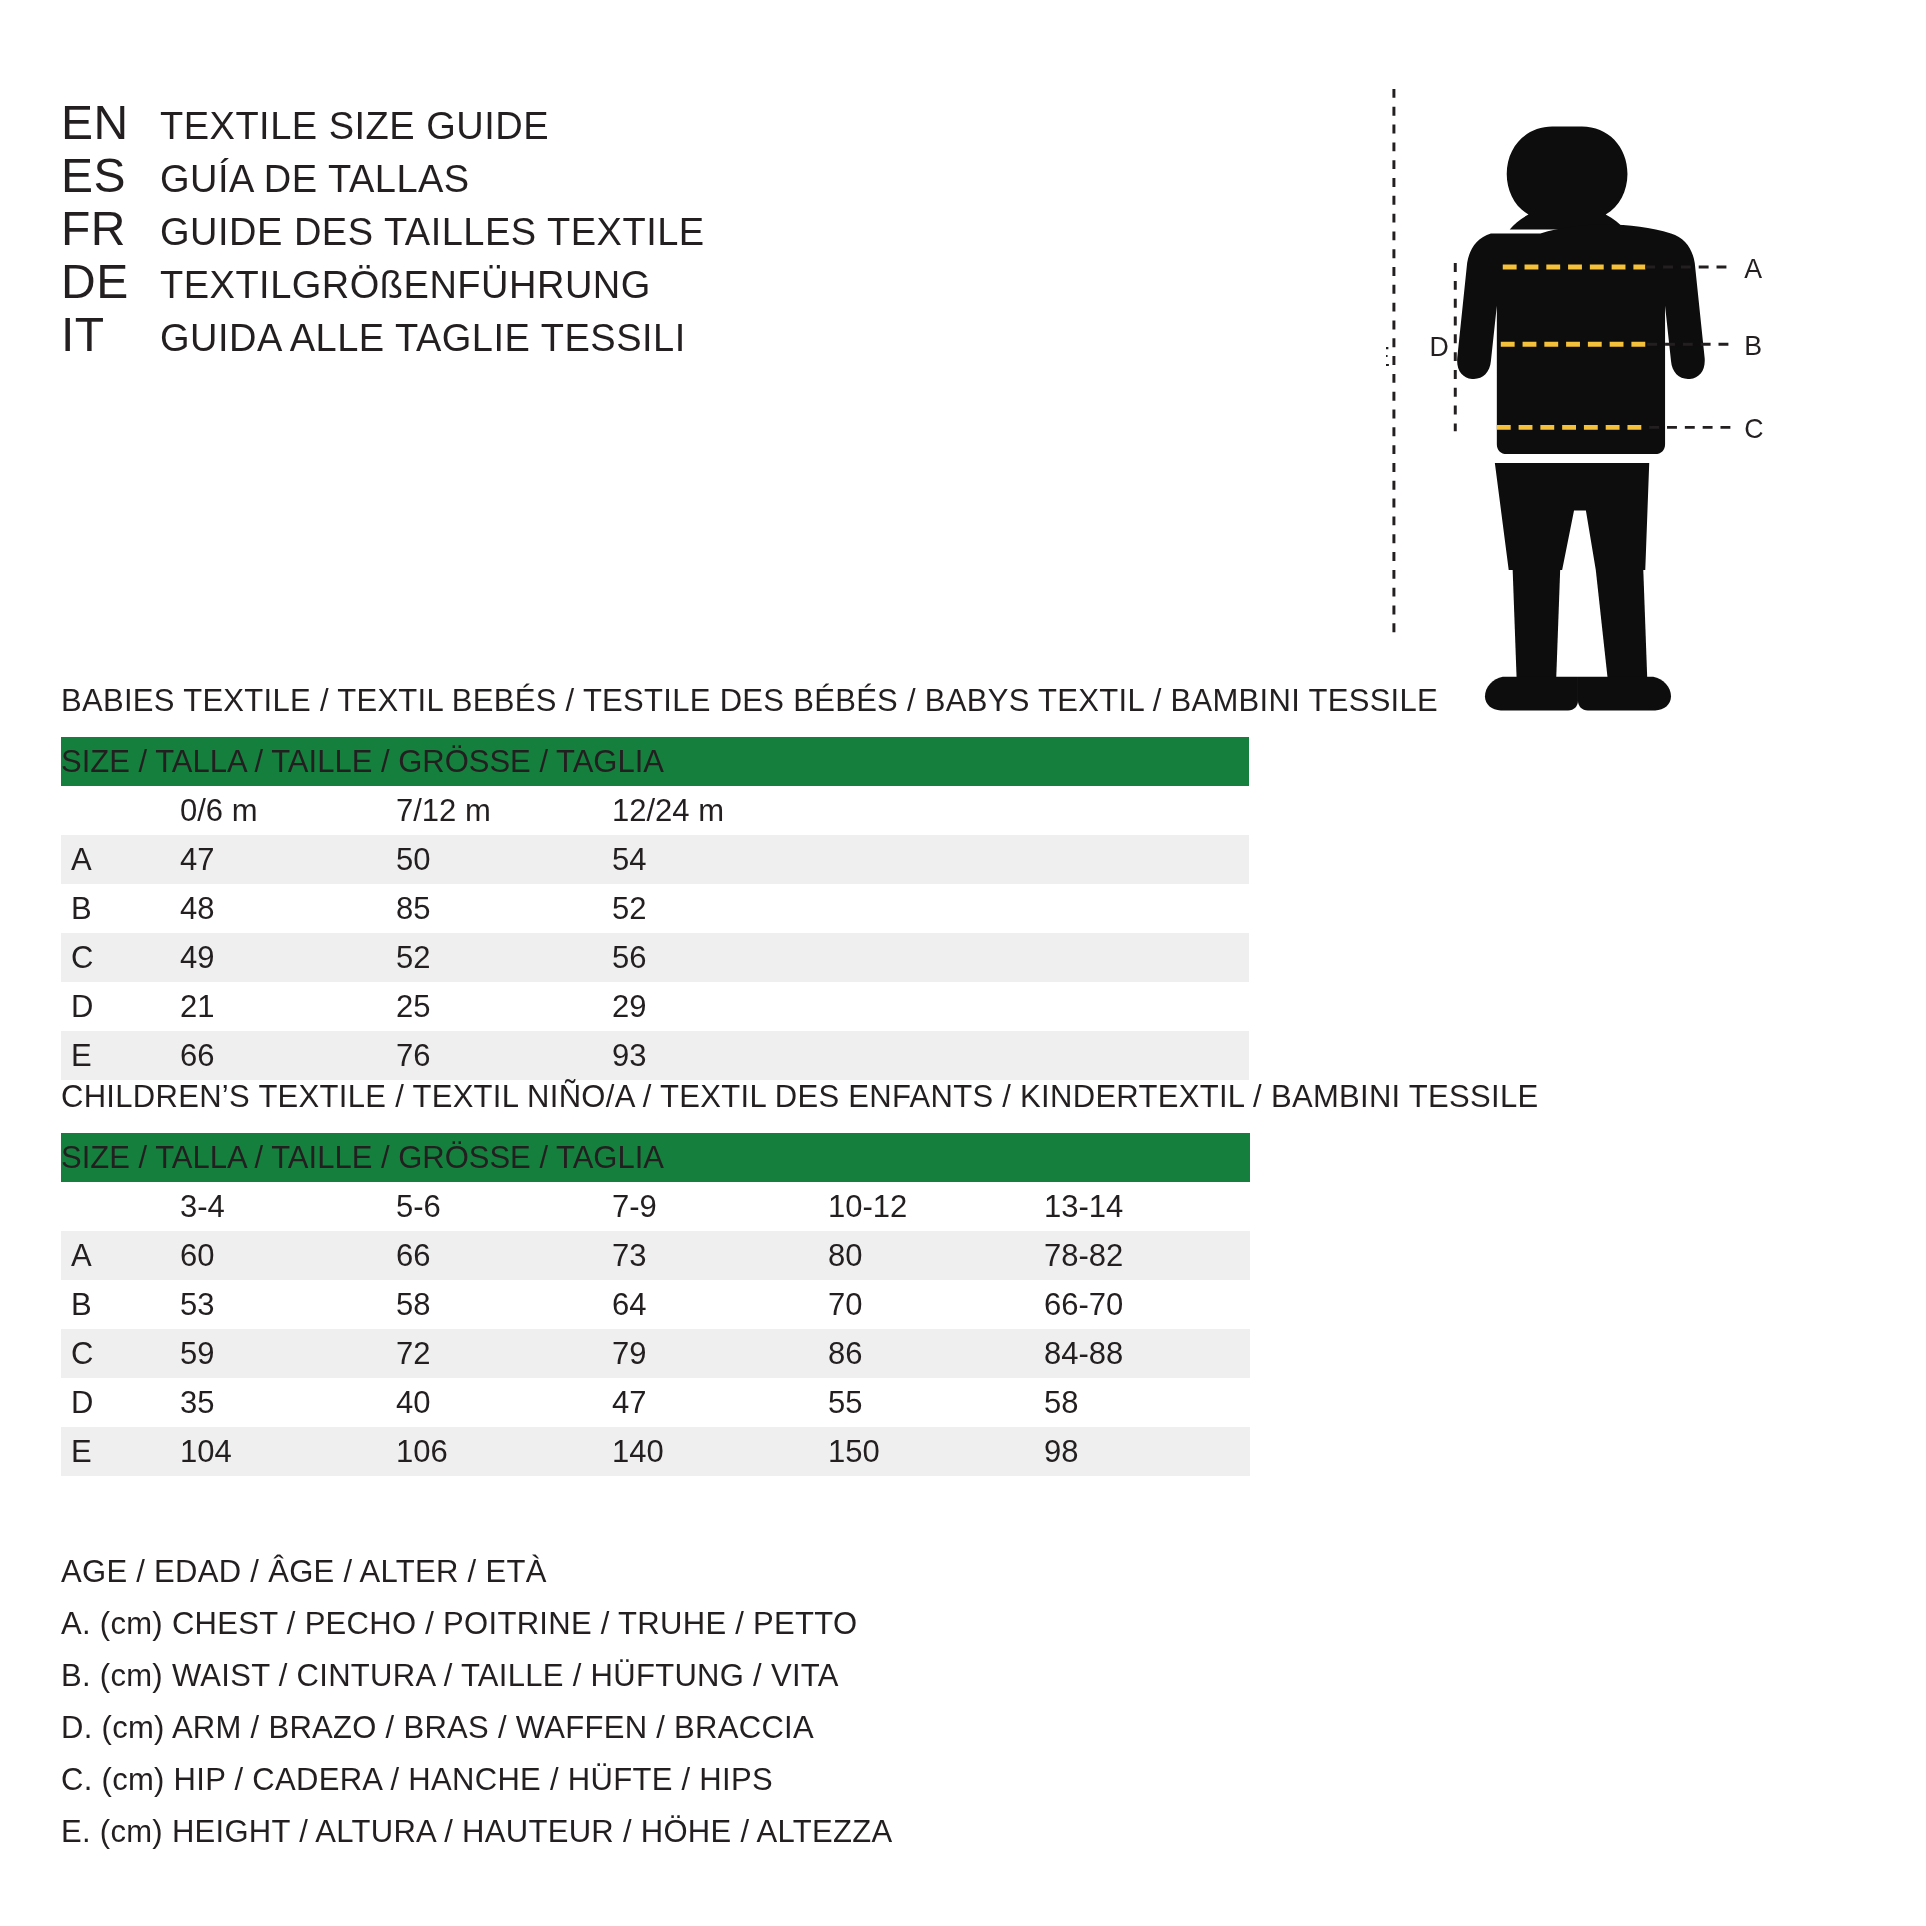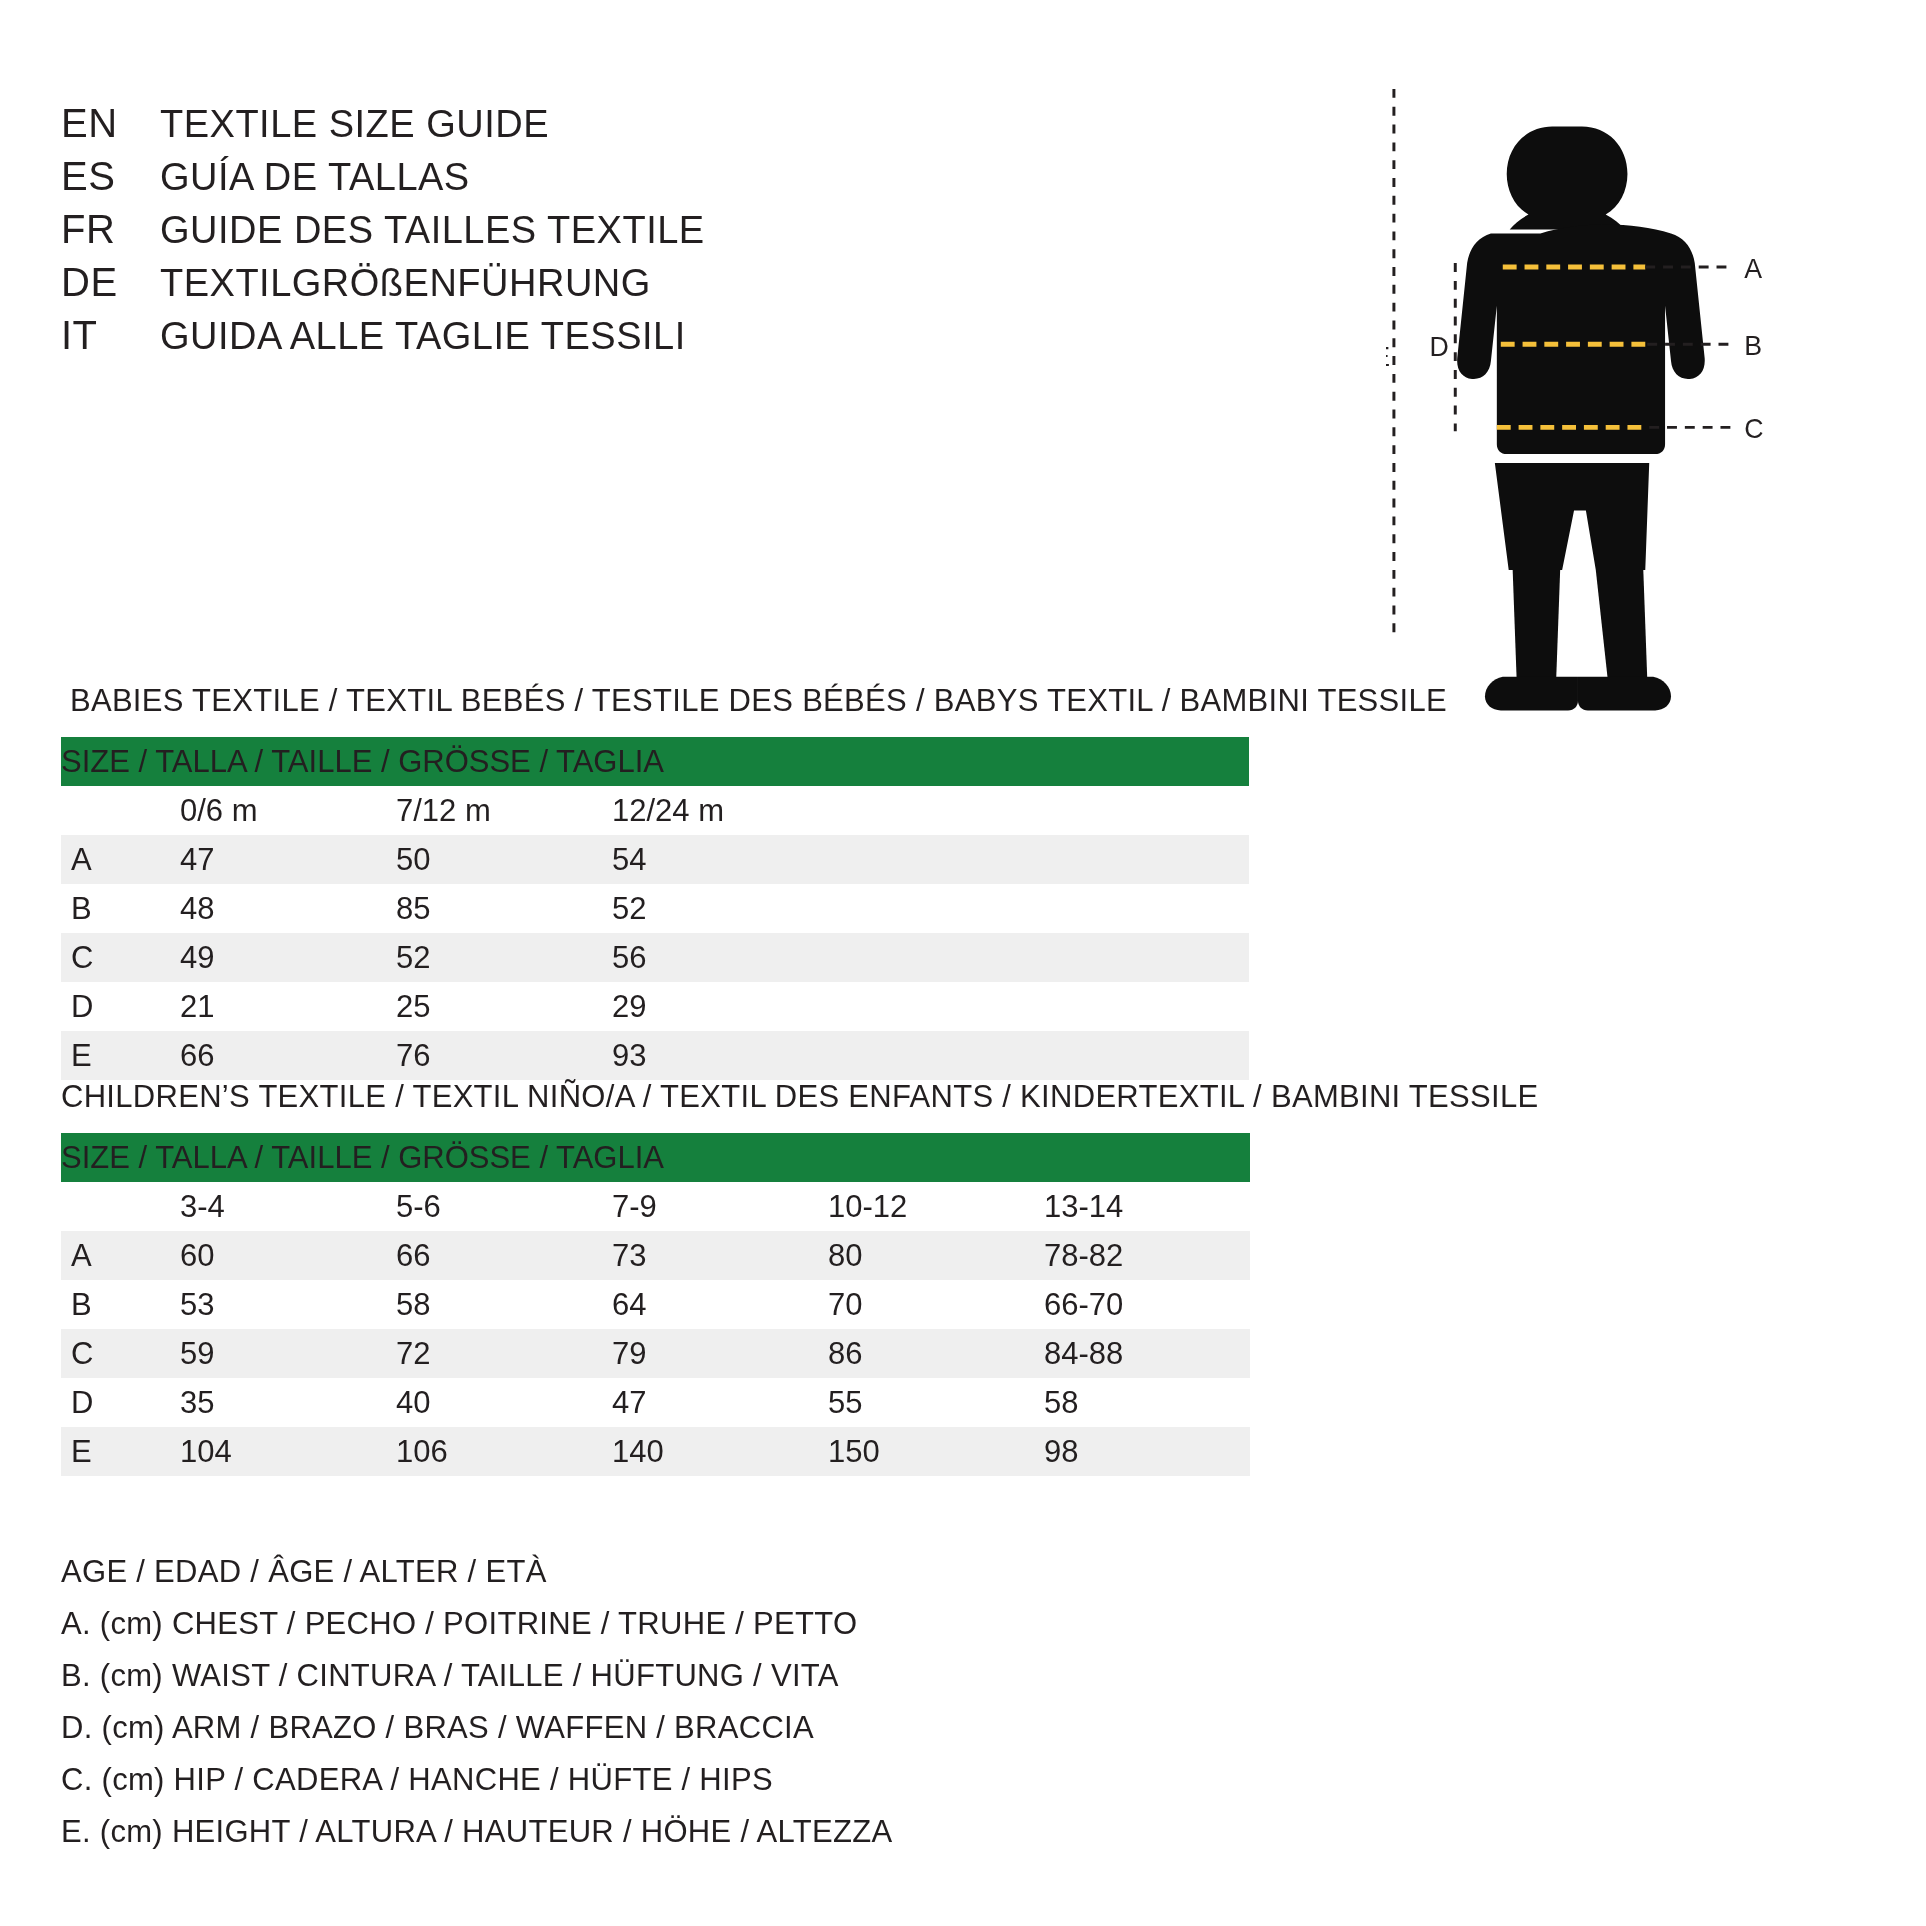--- a/index.html
+++ b/index.html
@@ -21,21 +21,21 @@
     top: 95px;
     width: 891px;
   }
   .lang-row {
     display: flex;
     align-items: baseline;
     height: 53px;
   }
   .lang-code {
     width: 99px;
-    font-size: 40px;
+    font-size: 48px;
     letter-spacing: 0.5px;
   }
   .lang-title {
     font-size: 38px;
     letter-spacing: 0.5px;
     white-space: nowrap;
     margin-top: 8px;
   }
 
   
@@ -52,21 +52,20 @@
   .section {
     position: absolute;
     left: 61px;
     width: 1386px;
   }
   .section-title {
     font-size: 31px;
     letter-spacing: 0.3px;
     white-space: nowrap;
     margin-bottom: 18px;
-    text-align: right;
   }
   table.size-table {
     border-collapse: collapse;
     width: 1188px;
     table-layout: fixed;
   }
   table.size-table td, table.size-table th {
     text-align: left;
     font-weight: normal;
     font-size: 31px;

